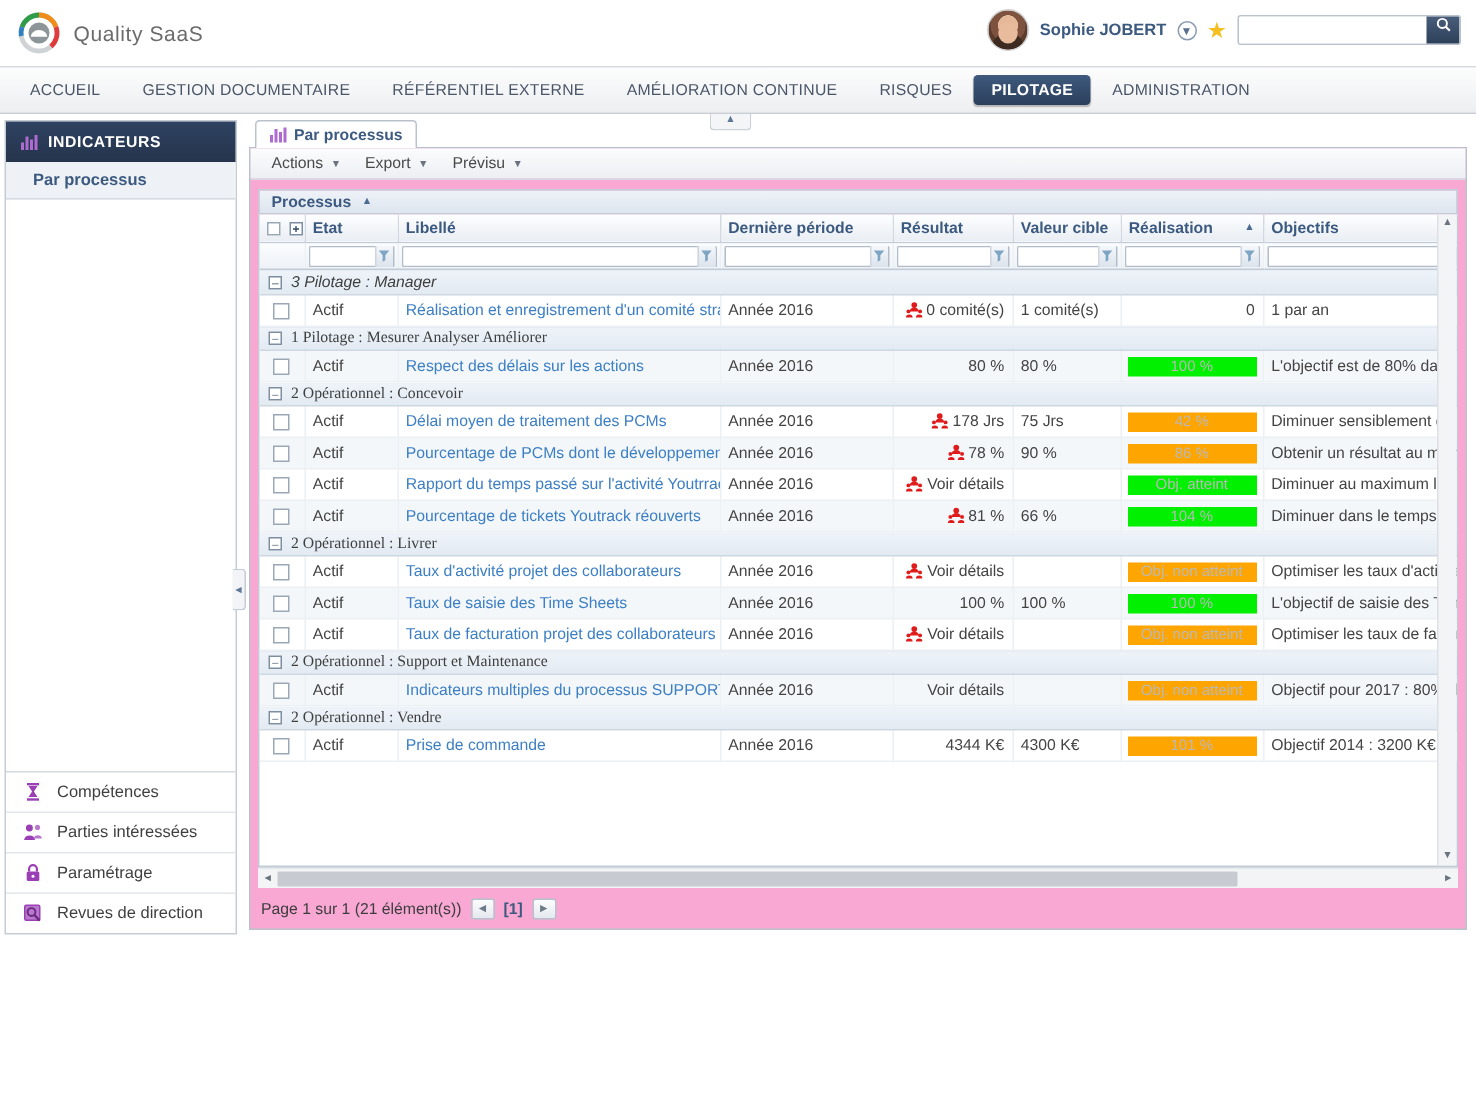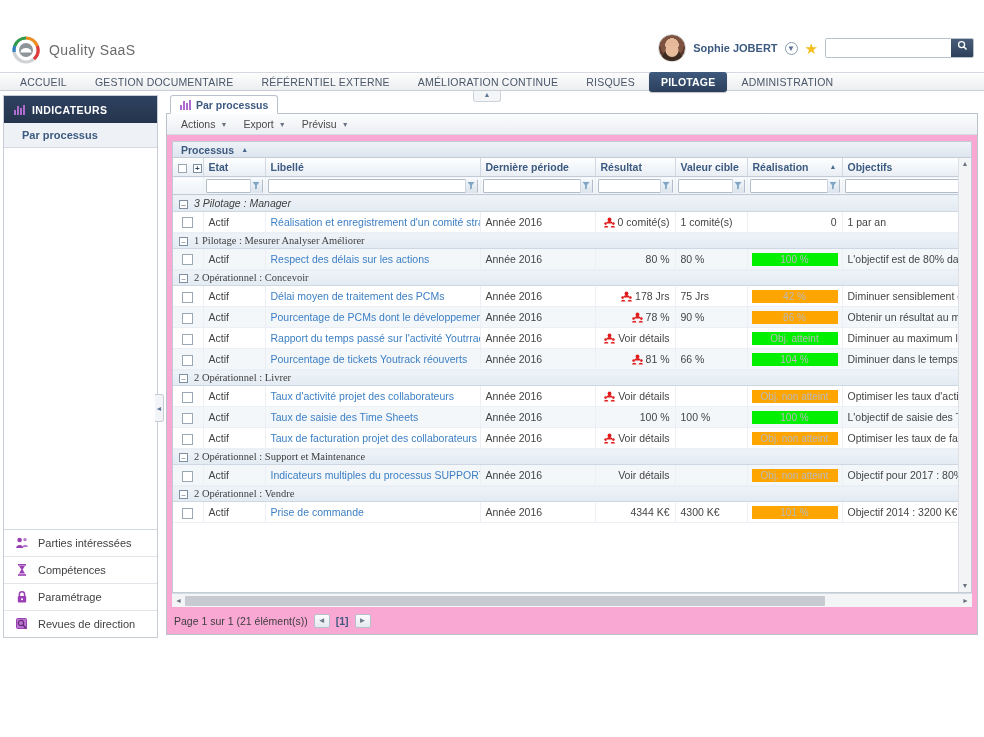--- a/index.html
+++ b/index.html
@@ -12,21 +12,20 @@
     color: #333;
     overflow: hidden;
   }
 
   
   .app-header {
     position: relative;
     height: 44px;
     background: #ffffff;
     border-bottom: none;
-    margin-top: 28px;
   }
   .brand {
     position: absolute; left: 12px; top: 8px;
     display: flex; align-items: center; gap: 9px;
   }
   .brand-logo {
     width: 28px; height: 28px; position: relative;
   }
   .brand-name {
     font-size: 14px; color: #6b6b6b; letter-spacing: .4px;
@@ -79,21 +78,21 @@
   .search-btn {
     width: 22px; height: 20px;
     background: linear-gradient(#4a5f7d, #2c3e57);
     color: #fff; border: none; cursor: pointer;
     font-size: 10px; line-height: 20px; text-align: center;
     padding: 0;
   }
 
   
   .main-nav {
-    height: 19px;
+    height: 32px;
     background: linear-gradient(#fdfdfd, #eceef0);
     border-top: 1px solid #d6dae0;
     border-bottom: 1px solid #c9ced6;
     display: flex; align-items: center;
     padding-left: 6px;
     position: relative;
   }
   .nav-item {
     font-size: 10.5px; color: #4a5668;
     padding: 4px 14px; cursor: pointer;
@@ -430,38 +429,38 @@
         </span>
       <span>INDICATEURS</span>
     </div>
     <div class="sidebar-sub">Par processus</div>
     <div class="sidebar-spacer"></div>
     <div class="sidebar-bottom">
 
       <div class="sidebar-link">
         <span class="sb-ico">
           <svg width="14" height="14" viewBox="0 0 14 14">
+            <rect x="3" y="1" width="8" height="1.6" fill="#9b3fb5"></rect>
+            <path d="M4 3 L10 3 L7.6 6.6 L10 10.4 L4 10.4 L6.4 6.6 Z" fill="#9b3fb5"></path>
+            <rect x="3" y="11.2" width="8" height="1.6" fill="#9b3fb5"></rect>
+          </svg>
+        </span>
+        <span>Compétences</span>
+      </div>
+
+      <div class="sidebar-link">
+        <span class="sb-ico">
+          <svg width="14" height="14" viewBox="0 0 14 14">
             <circle cx="4.6" cy="4" r="2.3" fill="#9b3fb5"></circle>
             <path d="M1 12 a3.8 3.8 0 0 1 7.4 0 z" fill="#9b3fb5"></path>
             <circle cx="10" cy="3.6" r="1.7" fill="#b778cd"></circle>
             <path d="M7.4 11 a2.9 2.9 0 0 1 5.6 0 z" fill="#b778cd"></path>
           </svg>
         </span>
         <span>Parties intéressées</span>
-      </div>
-
-      <div class="sidebar-link">
-        <span class="sb-ico">
-          <svg width="14" height="14" viewBox="0 0 14 14">
-            <rect x="3" y="1" width="8" height="1.6" fill="#9b3fb5"></rect>
-            <path d="M4 3 L10 3 L7.6 6.6 L10 10.4 L4 10.4 L6.4 6.6 Z" fill="#9b3fb5"></path>
-            <rect x="3" y="11.2" width="8" height="1.6" fill="#9b3fb5"></rect>
-          </svg>
-        </span>
-        <span>Compétences</span>
       </div>
 
       <div class="sidebar-link">
         <span class="sb-ico">
           <svg width="14" height="14" viewBox="0 0 14 14">
             <path d="M4.4 6 V4.3 a2.6 2.6 0 0 1 5.2 0 V6" fill="none" stroke="#9b3fb5" stroke-width="1.5"></path>
             <rect x="2.8" y="6" width="8.4" height="6.4" rx="1" fill="#9b3fb5"></rect>
             <circle cx="7" cy="9.2" r="1" fill="#fff"></circle>
           </svg>
         </span>

